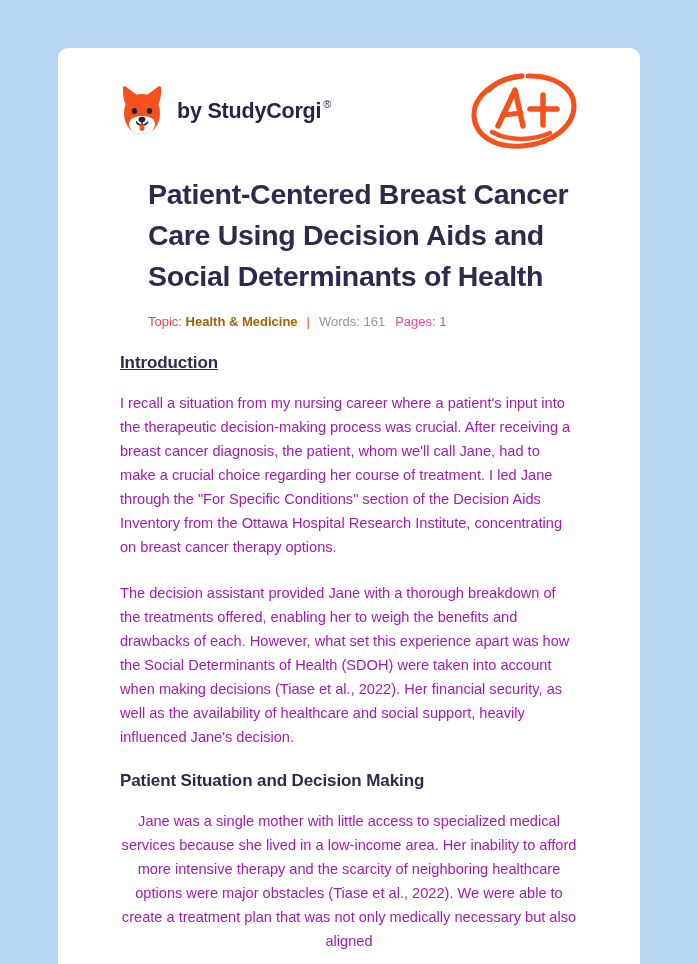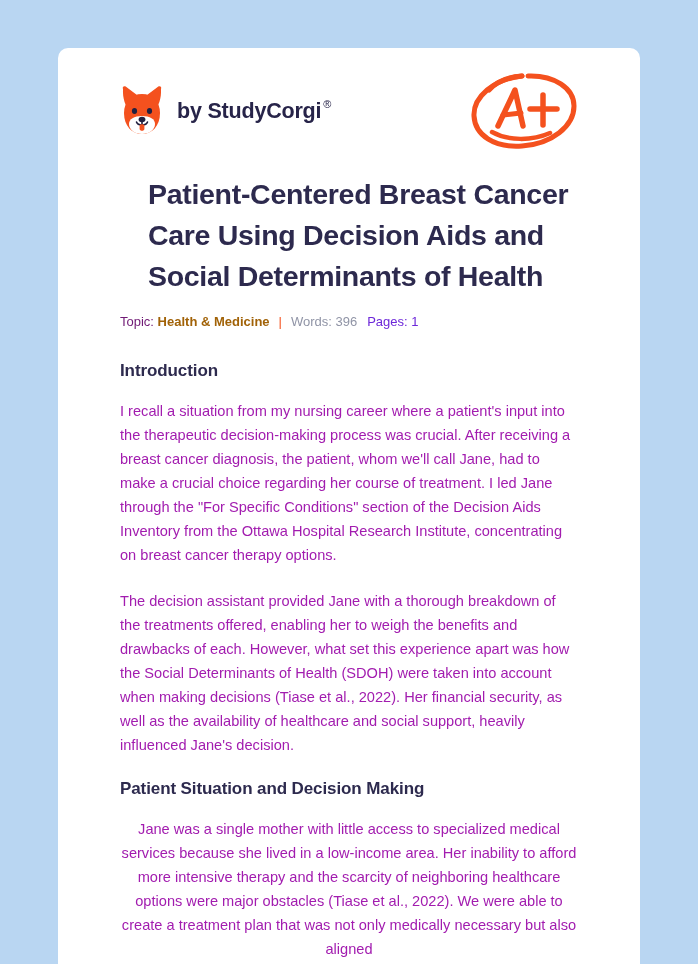--- a/index.html
+++ b/index.html
@@ -78,42 +78,42 @@
   
   .doc-meta {
     margin-top: 17px;
     font-size: 13px;
     color: #9094a6;
     display: flex;
     align-items: baseline;
     flex-wrap: wrap;
     white-space: pre;
   }
-  .meta-topic-label { color: #701a75; }
+  .meta-topic-label { color: #ef4444; margin-left: 28px; }
   .meta-topic-value {
     color: #a16207;
     font-weight: bold;
     text-decoration: none;
   }
   .meta-sep { color: #f4511e; margin: 0 9px; }
   .meta-words { color: #9094a6; margin-right: 10px; }
-  .meta-pages { color: #6d28d9; }
+  .meta-pages { color: #ec4899; }
 
   
   .doc-body { padding-top: 24px; padding-bottom: 40px; }
 
   .section-heading {
     font-size: 17px;
     font-weight: bold;
     color: #2d2a4e;
     letter-spacing: -0.1px;
     margin-top: 5px;
     margin-bottom: 18px;
   }
-  .section-heading:first-child { margin-top: 8px; }
+  .section-heading:first-child { margin-top: 0; text-decoration: underline; }
 
   .para {
     font-size: 14.6px;
     line-height: 24px;
     color: #a21caf;
     margin-bottom: 22px;
   }
   .para:last-child { margin-bottom: 0; text-align: center; }
 </style>
 </head>
@@ -167,21 +167,21 @@
 
           <path d="M22 64 C38 73 62 73 80 65" stroke-width="4.5"></path>
         </g>
       </svg>
     </span>
   </div>
 
   <h1 class="doc-title">Patient-Centered Breast Cancer Care Using Decision Aids and Social Determinants of Health</h1>
 
   <div class="doc-meta">
-    <span class="meta-topic-label">Topic:</span><span>&nbsp;</span><span class="meta-topic-value">Health &amp; Medicine</span><span class="meta-sep">|</span><span class="meta-words">Words: 396</span><span class="meta-pages">Pages: 1</span>
+    <span class="meta-topic-label">Topic:</span><span>&nbsp;</span><span class="meta-topic-value">Health &amp; Medicine</span><span class="meta-sep">|</span><span class="meta-words">Words: 161</span><span class="meta-pages">Pages: 1</span>
   </div>
 
   <div class="doc-body">
 
     <h2 class="section-heading">Introduction</h2>
     <p class="para">I recall a situation from my nursing career where a patient's input into the therapeutic decision-making process was crucial. After receiving a breast cancer diagnosis, the patient, whom we'll call Jane, had to make a crucial choice regarding her course of treatment. I led Jane through the "For Specific Conditions" section of the Decision Aids Inventory from the Ottawa Hospital Research Institute, concentrating on breast cancer therapy options.</p>
     <p class="para">The decision assistant provided Jane with a thorough breakdown of the treatments offered, enabling her to weigh the benefits and drawbacks of each. However, what set this experience apart was how the Social Determinants of Health (SDOH) were taken into account when making decisions (Tiase et al., 2022). Her financial security, as well as the availability of healthcare and social support, heavily influenced Jane's decision.</p>
 
     <h2 class="section-heading">Patient Situation and Decision Making</h2>
     <p class="para">Jane was a single mother with little access to specialized medical services because she lived in a low-income area. Her inability to afford more intensive therapy and the scarcity of neighboring healthcare options were major obstacles (Tiase et al., 2022). We were able to create a treatment plan that was not only medically necessary but also aligned</p>

